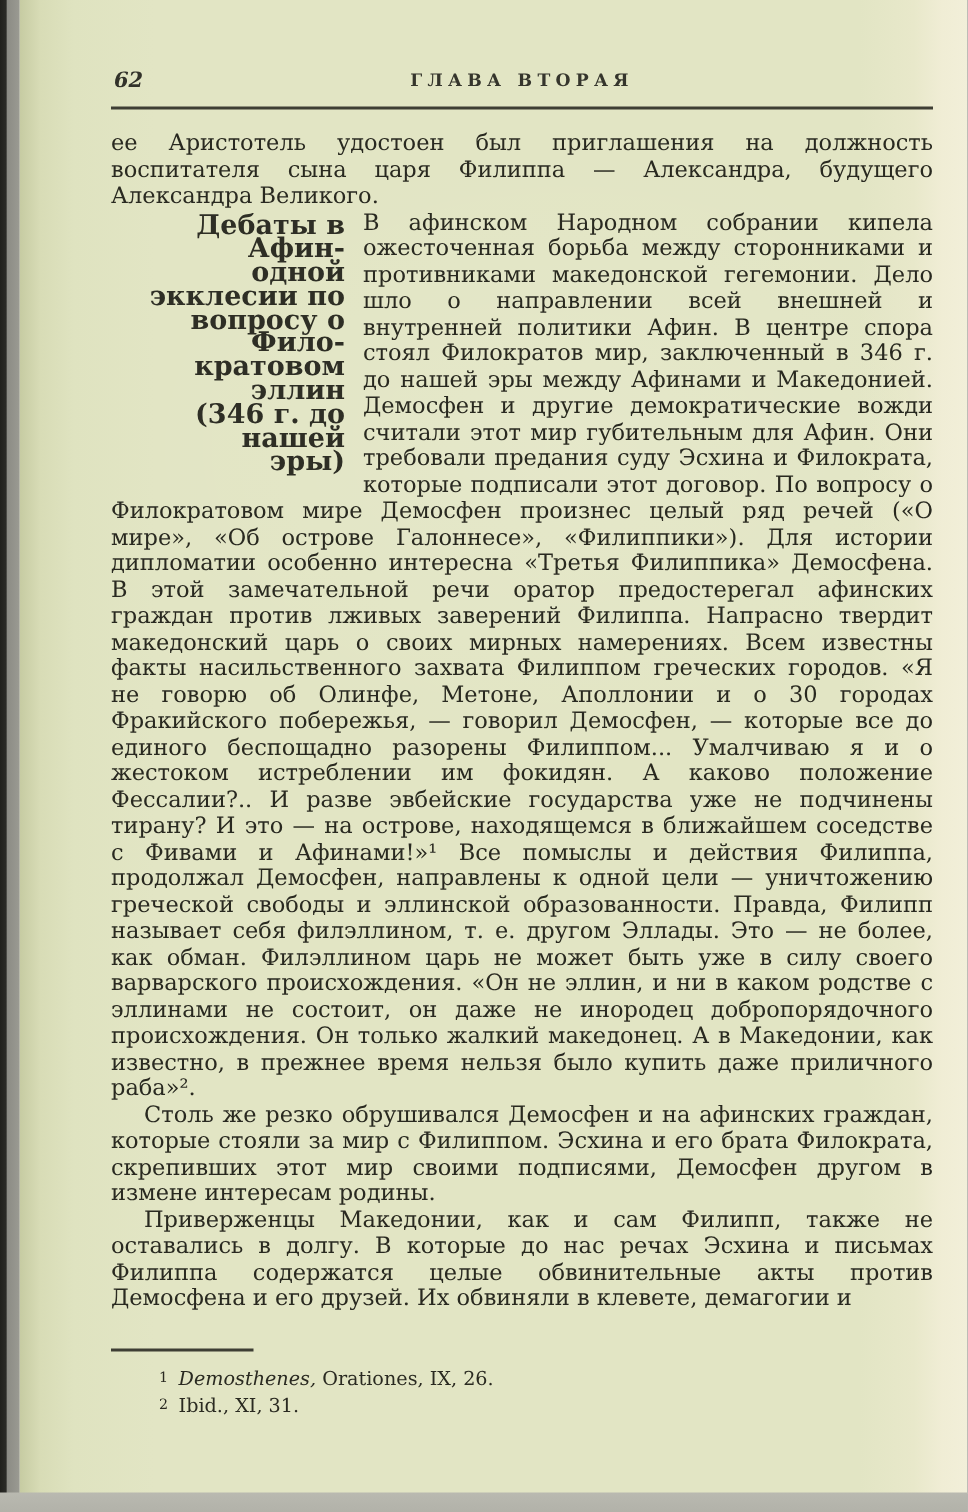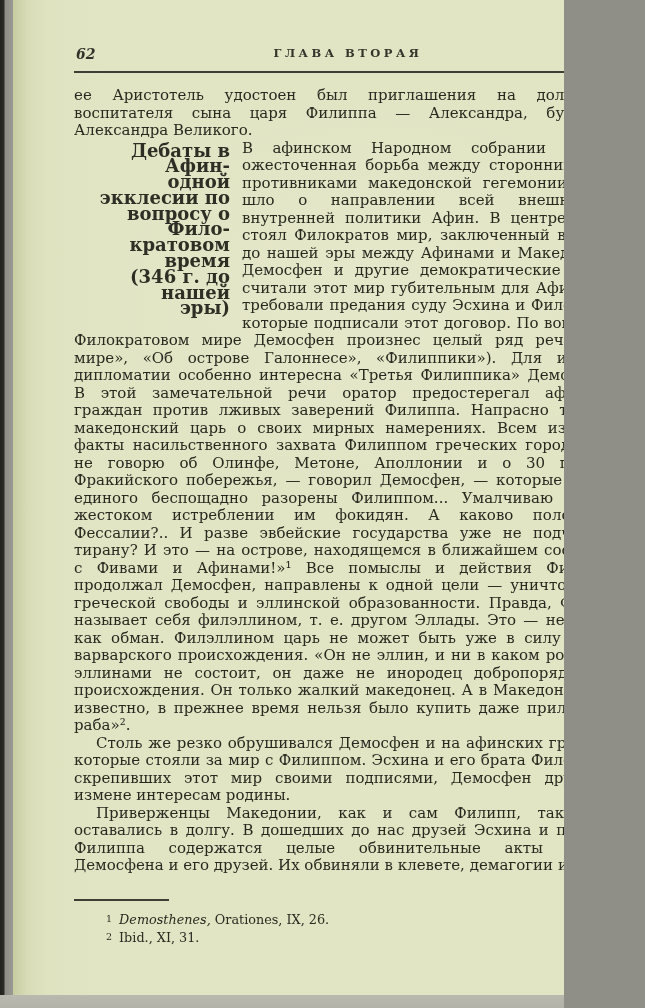--- a/index.html
+++ b/index.html
@@ -1,19 +1,19 @@
 <!DOCTYPE html>
 <html lang="ru"><head>
 <meta charset="utf-8">
 <style>
   * { margin:0; padding:0; box-sizing:border-box; }
   html,body { background:#8f8f88; }
   .scan {
     position:relative;
-    width:564px; height:1008px;
+    width:645px; height:1008px;
     overflow:hidden;
     background:#e5e5e5;
     font-family:"DejaVu Serif", serif;
   }
   
   .edge-left {
     position:absolute; left:0; top:0; width:13px; height:100%;
     background:linear-gradient(90deg,#21211d 0px,#2b2b27 4px,#8c8c85 5px,#9a9a92 13px);
   }
   .edge-bottom {
@@ -96,29 +96,29 @@
 
     <div class="bodytext">
 
       <p class="para">ее Аристотель удостоен был приглашения на должность воспитателя сына царя Филиппа — Александра, будущего Александра Великого.</p>
 
       <div class="para">
         <span class="sidenote">
           <span>Дебаты в Афин-</span><br>
           <span>одной экклесии по</span><br>
           <span>вопросу о Фило-</span><br>
-          <span>кратовом время</span><br>
+          <span>кратовом эллин</span><br>
           <span>(346 г. до нашей</span><br>
           <span>эры)</span>
         </span><span>В афинском Народном собрании кипела ожесточенная борьба между сторонниками и противниками македонской гегемонии. Дело шло о направлении всей внешней и внутренней политики Афин. В центре спора стоял Филократов мир, заключенный в 346 г. до нашей эры между Афинами и Македонией. Демосфен и другие демократические вожди считали этот мир губительным для Афин. Они требовали предания суду Эсхина и Филократа, которые подписали этот договор. По вопросу о Филократовом мире Демосфен произнес целый ряд речей («О мире», «Об острове Галоннесе», «Филиппики»). Для истории дипломатии особенно интересна «Третья Филиппика» Демосфена. В этой замечательной речи оратор предостерегал афинских граждан против лживых заверений Филиппа. Напрасно твердит македонский царь о своих мирных намерениях. Всем известны факты насильственного захвата Филиппом греческих городов. «Я не говорю об Олинфе, Метоне, Аполлонии и о 30 городах Фракийского побережья, — говорил Демосфен, — которые все до единого беспощадно разорены Филиппом... Умалчиваю я и о жестоком истреблении им фокидян. А каково положение Фессалии?.. И разве эвбейские государства уже не подчинены тирану? И это — на острове, находящемся в ближайшем соседстве с Фивами и Афинами!»¹ Все помыслы и действия Филиппа, продолжал Демосфен, направлены к одной цели — уничтожению греческой свободы и эллинской образованности. Правда, Филипп называет себя филэллином, т. е. другом Эллады. Это — не более, как обман. Филэллином царь не может быть уже в силу своего варварского происхождения. «Он не эллин, и ни в каком родстве с эллинами не состоит, он даже не инородец добропорядочного происхождения. Он только жалкий македонец. А в Македонии, как известно, в прежнее время нельзя было купить даже приличного раба»².</span>
       </div>
 
       <p class="para indent">Столь же резко обрушивался Демосфен и на афинских граждан, которые стояли за мир с Филиппом. Эсхина и его брата Филократа, скрепивших этот мир своими подписями, Демосфен другом в измене интересам родины.</p>
 
-      <p class="para indent">Приверженцы Македонии, как и сам Филипп, также не оставались в долгу. В дошедших до нас друзей Эсхина и письмах Филиппа содержатся целые обвинительные акты против Демосфена и его друзей. Их обвиняли в клевете, демагогии и</p>
+      <p class="para indent">Приверженцы Македонии, как и сам Филипп, также не оставались в долгу. В которые до нас речах Эсхина и письмах Филиппа содержатся целые обвинительные акты против Демосфена и его друзей. Их обвиняли в клевете, демагогии и</p>
 
     </div>
 
     <div class="footnotes">
       <div class="footnote-rule"></div>
       <div class="footnote">
         <span class="fn-marker">1</span><span class="fn-author">Demosthenes,</span><span> Orationes, IX, 26.</span>
       </div>
       <div class="footnote">
         <span class="fn-marker">2</span><span class="fn-author"></span><span>Ibid., XI, 31.</span>

